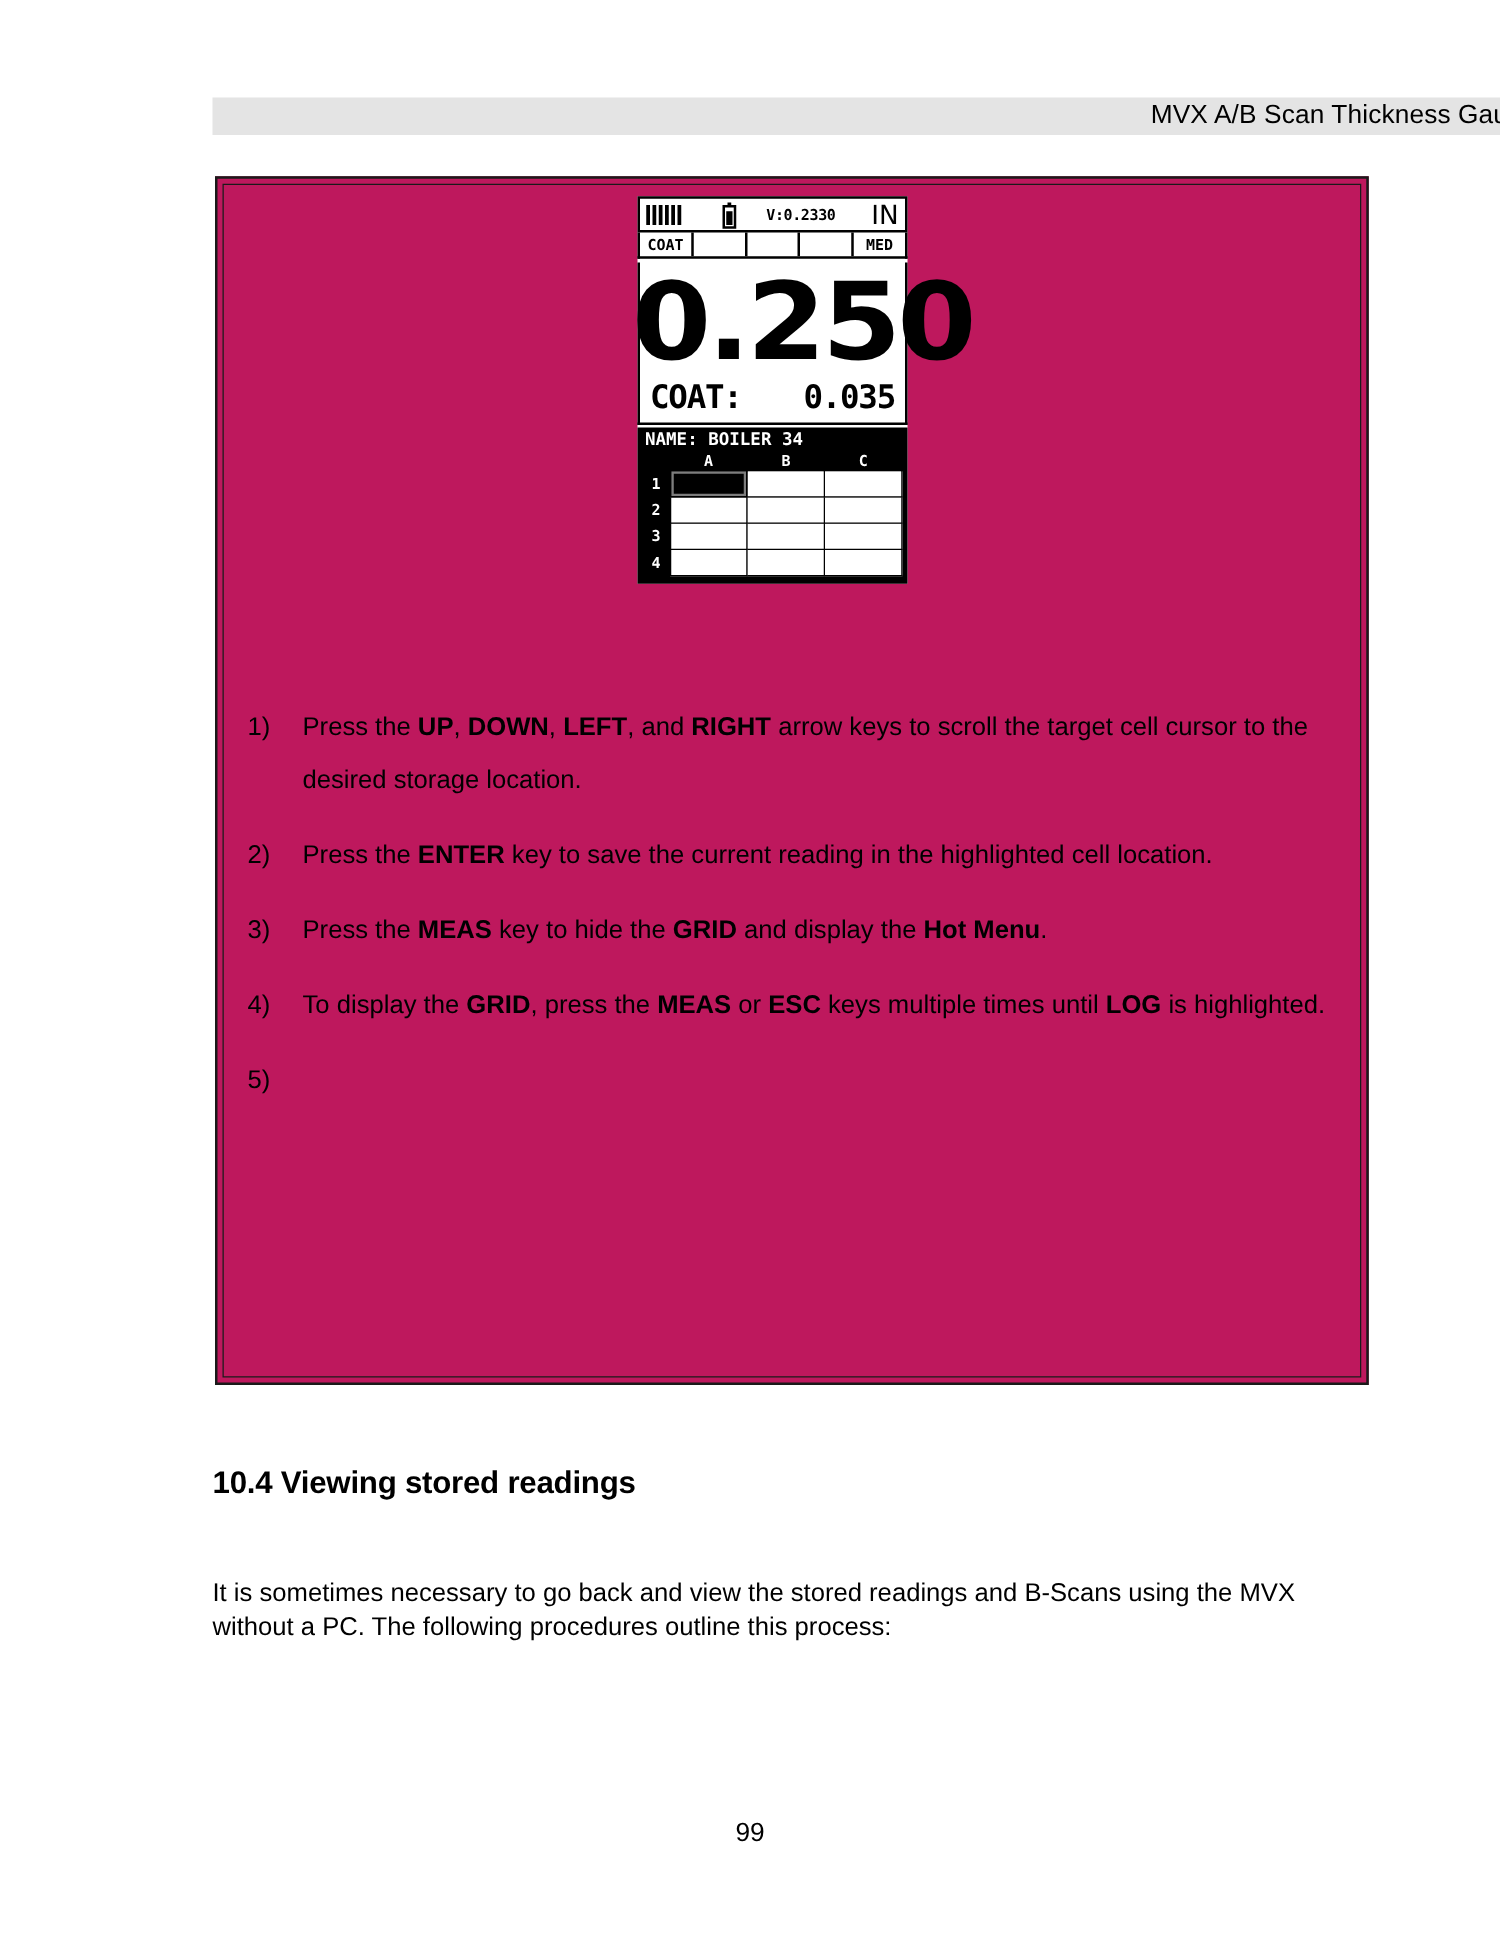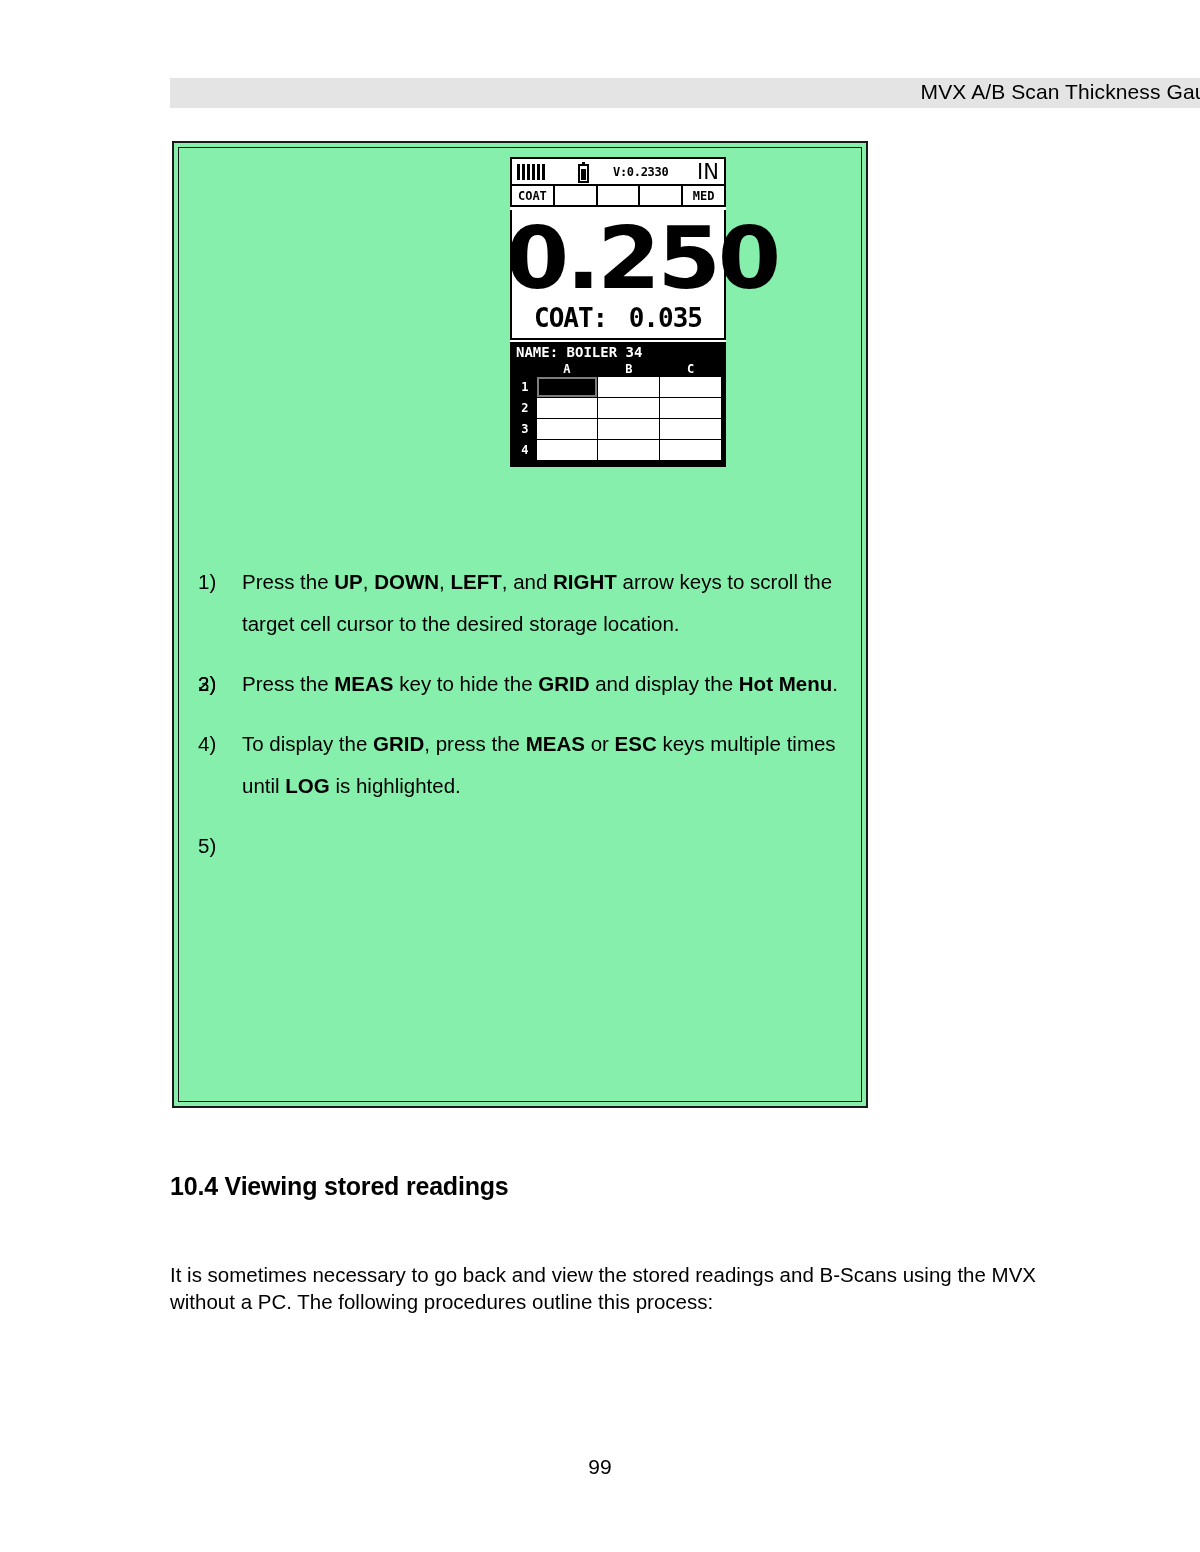--- a/index.html
+++ b/index.html
@@ -32,25 +32,25 @@
     font-size: 21px;
     letter-spacing: 0.1px;
     white-space: nowrap;
   }
 
   
   .frame {
     position: absolute;
     left: 172px;
     top: 141px;
-    width: 696px;
+    width: 923px;
     height: 967px;
     border: 2px solid #1a1a1a;
     box-sizing: border-box;
-    background: #86efac;
+    background: #be185d;
   }
   .frame-inner {
     position: absolute;
     left: 4px;
     top: 4px;
     right: 4px;
     bottom: 4px;
     border: 1px solid #1a1a1a;
     box-sizing: border-box;
   }
@@ -167,21 +167,21 @@
     letter-spacing: -3px;
     transform: scaleX(1.06);
   }
   .lcd-coat {
     font-family: "DejaVu Sans Mono", monospace;
     font-weight: bold;
     font-size: 26px;
     line-height: 28px;
     text-align: left;
     letter-spacing: -1px;
-    padding: 0 22px;
+    padding: 0 8px;
     display: flex;
     justify-content: space-between;
   }
 
   .lcd-grid {
     background: #000;
     color: #fff;
     margin-top: 2px;
     padding: 2px 4px 6px 4px;
     box-sizing: border-box;
@@ -383,20 +383,21 @@
     </div>
   </div>
 
   <div class="proc">
     <div class="proc-item">
       <span class="proc-num">1)</span>
       <span>Press the <b>UP</b>, <b>DOWN</b>, <b>LEFT</b>, and <b>RIGHT</b> arrow keys to scroll the target cell cursor to the desired storage location.</span>
     </div>
     <div class="proc-item">
       <span class="proc-num">2)</span>
+      <span>Press the <b>ENTER</b> key to save the current reading in the highlighted cell location.</span>
     </div>
     <div class="proc-item">
       <span class="proc-num">3)</span>
       <span>Press the <b>MEAS</b> key to hide the <b>GRID</b> and display the <b>Hot Menu</b>.</span>
     </div>
     <div class="proc-item">
       <span class="proc-num">4)</span>
       <span>To display the <b>GRID</b>, press the <b>MEAS</b> or <b>ESC</b> keys multiple times until <b>LOG</b> is highlighted.</span>
     </div>
     <div class="proc-item">

